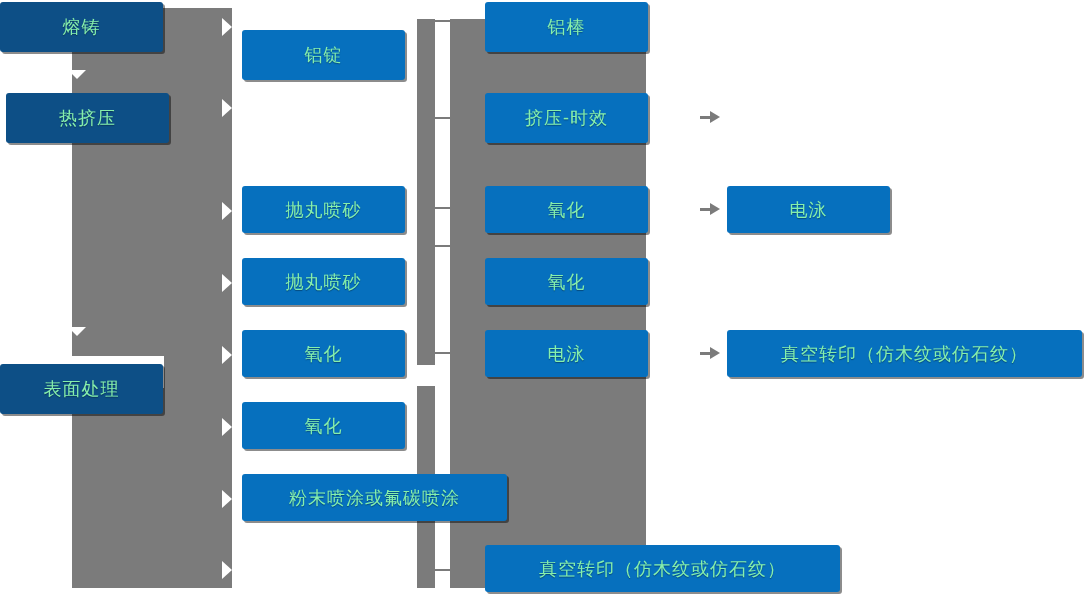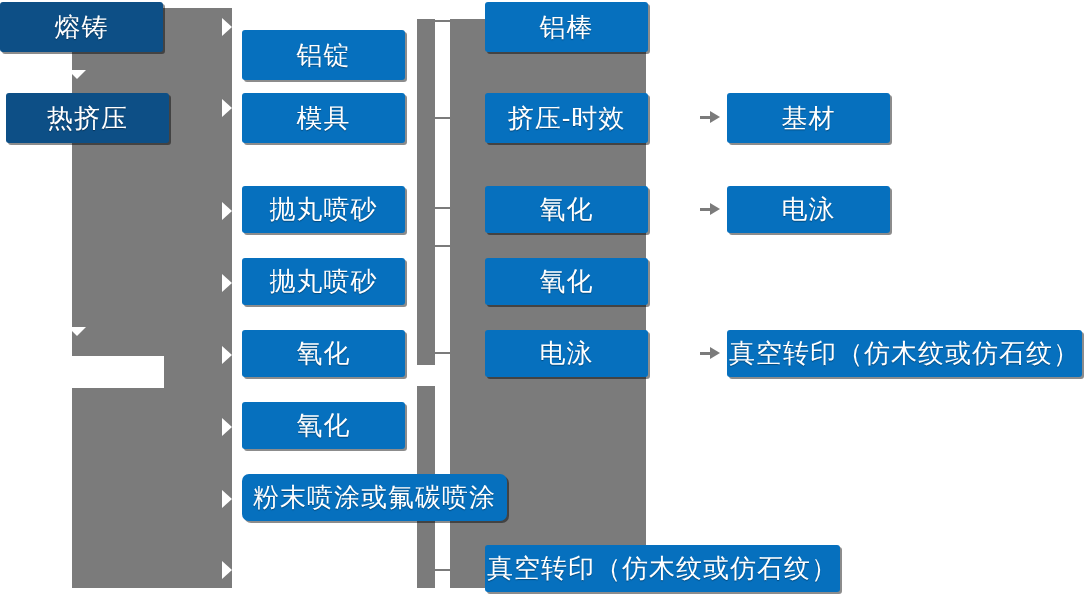--- a/index.html
+++ b/index.html
@@ -24,21 +24,21 @@
   .arrow-gray .shaft{width:10px;height:3px;background:#7b7b7b;}
   .arrow-gray .head{width:0;height:0;border-top:6px solid transparent;
     border-bottom:6px solid transparent;border-left:10px solid #7b7b7b;}
 
   
   .tie{position:absolute;background:#7b7b7b;height:2px;}
 
   
   .box{position:absolute;box-sizing:border-box;display:flex;
        align-items:center;justify-content:center;
-       color:#ffffff;font-size:26px;letter-spacing:1px;
+       color:#86efac;font-size:18px;letter-spacing:1px;
        border-radius:3px;
        box-shadow:2px 2px 0 rgba(0,0,0,.45);
        text-shadow:0 1px 1px rgba(0,0,0,.35);}
   .box.dark{background:#0d4f86;}
   .box.blue{background:#0670be;}
   .box .lbl{white-space:nowrap;}
 </style>
 </head>
 <body>
 
@@ -91,40 +91,40 @@
       <div class="shaft"></div>
       <div class="head"></div>
     </div>
 
   <div class="box dark" style="left:0px;top:2px;width:163px;height:50px;">
     <span class="lbl">熔铸</span>
   </div>
   <div class="box dark" style="left:0px;top:93px;width:163px;height:50px;margin-left:6px;">
     <span class="lbl">热挤压</span>
   </div>
+  <div class="box dark" style="left:0px;top:364px;width:163px;height:50px;">
+    <span class="lbl">表面处理</span>
+  </div>
 
   <div class="box blue" style="left:242px;top:2px;width:163px;height:50px;margin-top:28px;">
     <span class="lbl">铝锭</span>
-  </div>
-  <div class="box blue" style="left:242px;top:93px;width:163px;height:50px;">
-    <span class="lbl">模具</span>
   </div>
   <div class="box blue" style="left:242px;top:186px;width:163px;height:47px;">
     <span class="lbl">抛丸喷砂</span>
   </div>
   <div class="box blue" style="left:242px;top:258px;width:163px;height:47px;">
     <span class="lbl">抛丸喷砂</span>
   </div>
   <div class="box blue" style="left:242px;top:330px;width:163px;height:47px;">
     <span class="lbl">氧化</span>
   </div>
   <div class="box blue" style="left:242px;top:402px;width:163px;height:47px;">
     <span class="lbl">氧化</span>
   </div>
-  <div class="box blue" style="left:242px;top:474px;width:265px;height:47px;border-radius:7px;">
+  <div class="box blue" style="left:242px;top:474px;width:265px;height:47px;">
     <span class="lbl">粉末喷涂或氟碳喷涂</span>
   </div>
 
   <div class="box blue" style="left:485px;top:2px;width:163px;height:50px;">
     <span class="lbl">铝棒</span>
   </div>
   <div class="box blue" style="left:485px;top:93px;width:163px;height:50px;">
     <span class="lbl">挤压-时效</span>
   </div>
   <div class="box blue" style="left:485px;top:186px;width:163px;height:47px;">
@@ -133,23 +133,20 @@
   <div class="box blue" style="left:485px;top:258px;width:163px;height:47px;">
     <span class="lbl">氧化</span>
   </div>
   <div class="box blue" style="left:485px;top:330px;width:163px;height:47px;">
     <span class="lbl">电泳</span>
   </div>
   <div class="box blue" style="left:485px;top:545px;width:355px;height:47px;">
     <span class="lbl">真空转印（仿木纹或仿石纹）</span>
   </div>
 
-  <div class="box blue" style="left:727px;top:93px;width:163px;height:50px;">
-    <span class="lbl">基材</span>
-  </div>
   <div class="box blue" style="left:727px;top:186px;width:163px;height:47px;">
     <span class="lbl">电泳</span>
   </div>
   <div class="box blue" style="left:727px;top:330px;width:355px;height:47px;">
     <span class="lbl">真空转印（仿木纹或仿石纹）</span>
   </div>
 
 </div>
 
 </body></html>

